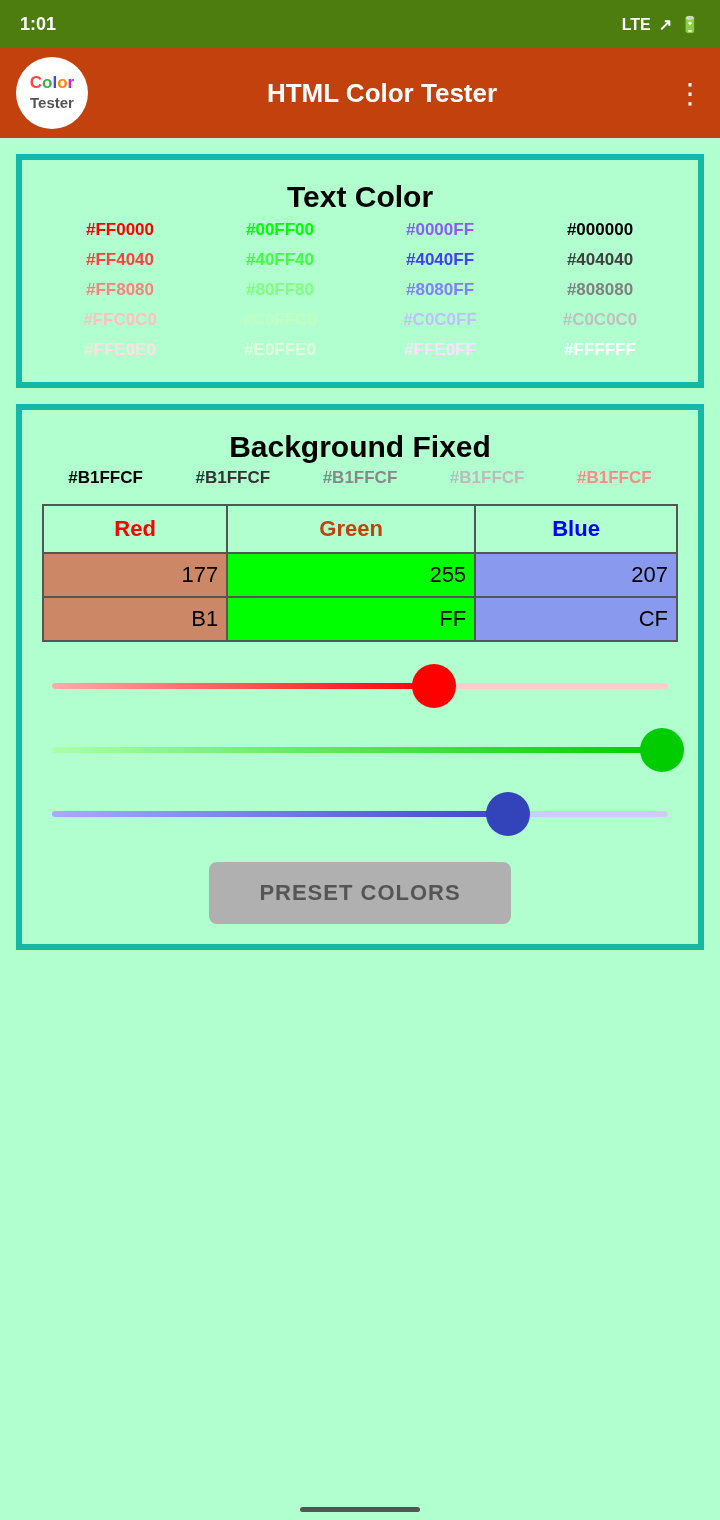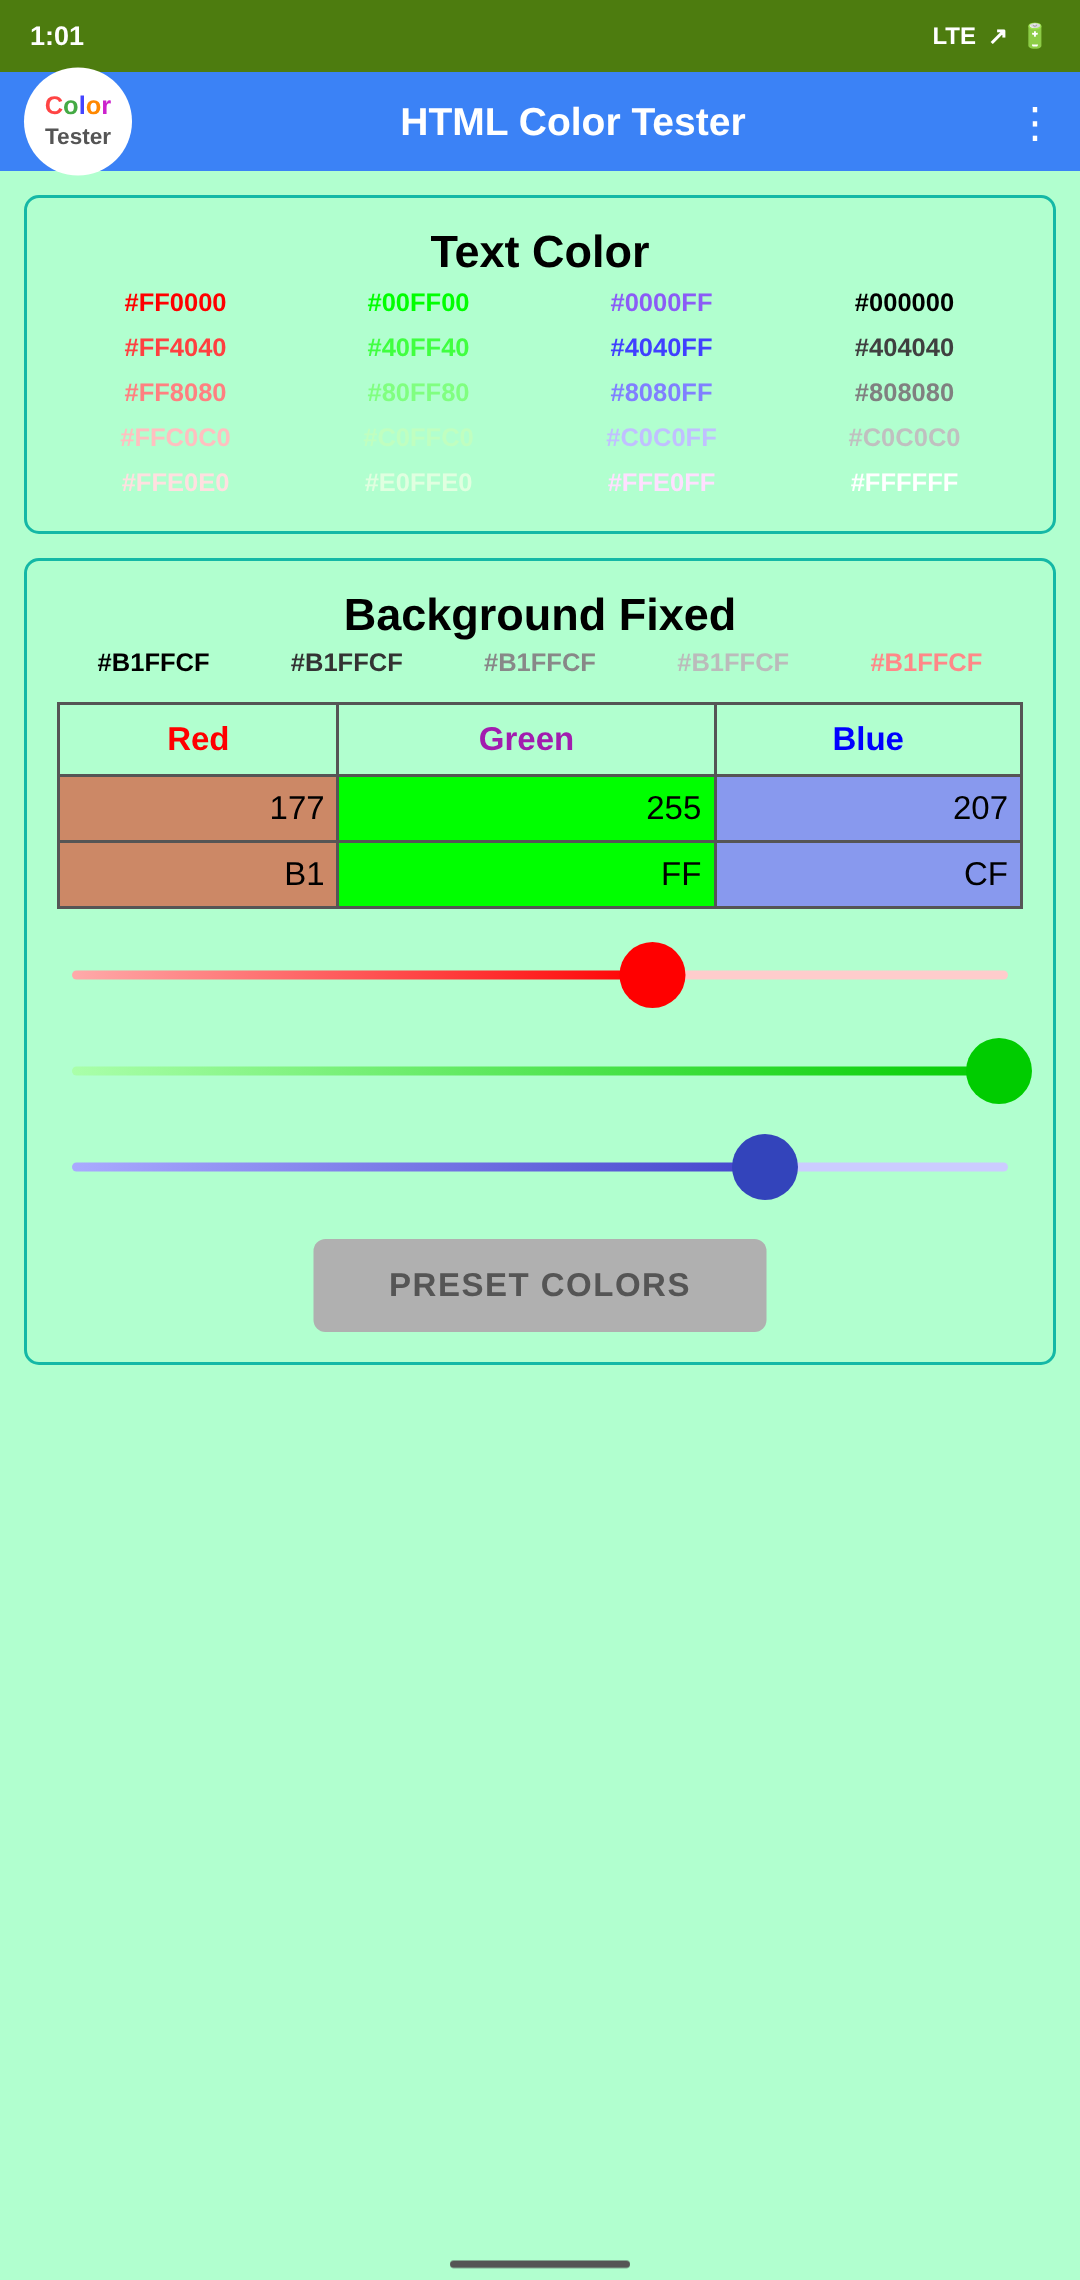--- a/index.html
+++ b/index.html
@@ -26,22 +26,22 @@
     }
     .status-right {
       display: flex;
       gap: 8px;
       align-items: flex-end;
       font-size: 16px;
     }
 
     
     .app-bar {
-      background: #3b82f6;
-      height: 66px;
+      background: #c2410c;
+      height: 90px;
       display: flex;
       align-items: center;
       padding: 0 16px;
       gap: 16px;
     }
     .app-logo {
       width: 72px;
       height: 72px;
       border-radius: 36px;
       background: #fff;
@@ -74,22 +74,22 @@
     .main-content {
       padding: 16px;
       display: flex;
       flex-direction: column;
       gap: 16px;
     }
 
     
     .card {
       background: #b1ffcf;
-      border: 2px solid #14b8a6;
-      border-radius: 10px;
+      border: 6px solid #14b8a6;
+      border-radius: 0;
       padding: 20px;
     }
 
     
     .section-title {
       font-size: 30px;
       font-weight: bold;
       text-align: center;
       color: #000;
       margin-bottom: 4px;
@@ -141,21 +141,21 @@
     }
     .rgb-table td {
       font-size: 22px;
       padding: 8px;
       border: 2px solid #555;
       text-align: right;
       color: #000;
       margin-top: 20px;
     }
     .th-red { color: red; }
-    .th-green { color: #a21caf; }
+    .th-green { color: #c2410c; }
     .th-blue { color: blue; }
     .td-red { background: #cc8866; }
     .td-green { background: #00ff00; }
     .td-blue { background: #8899ee; }
 
     
     .slider-section {
       display: flex;
       flex-direction: column;
       gap: 24px;

